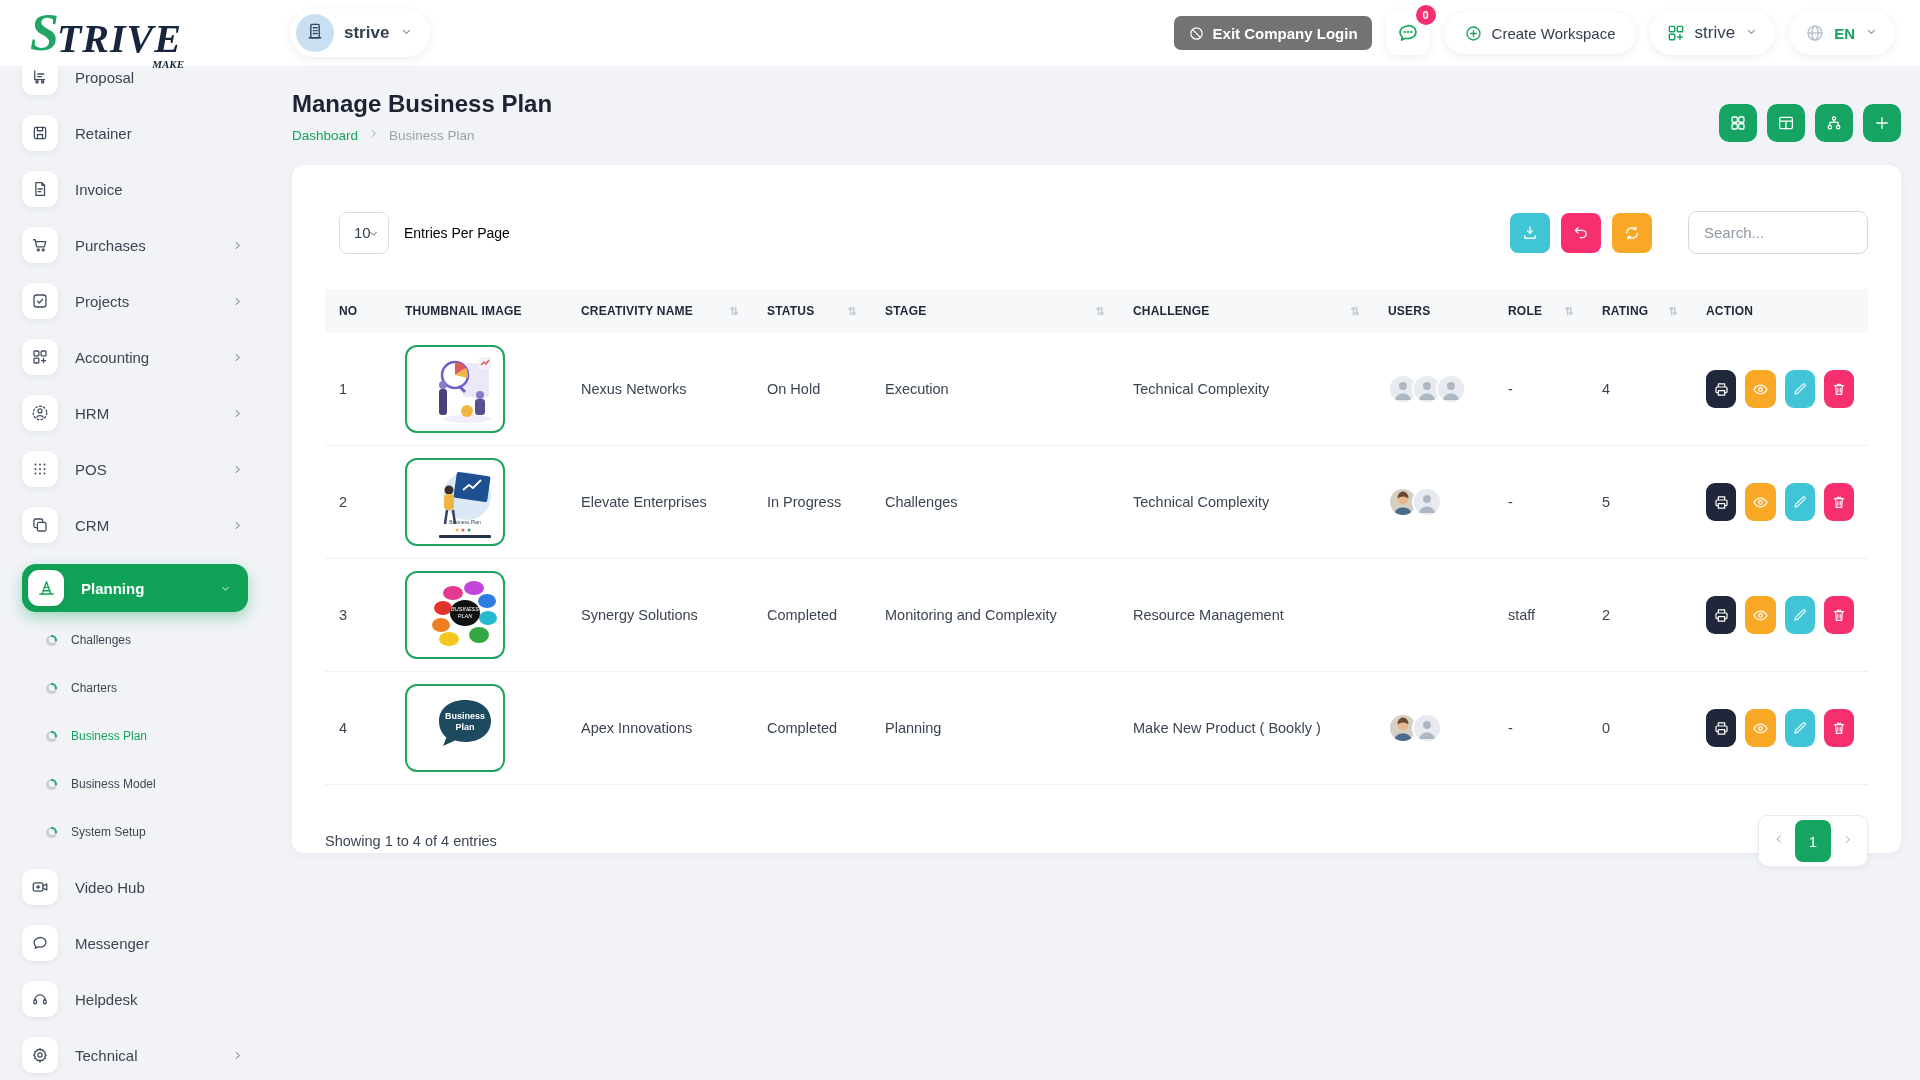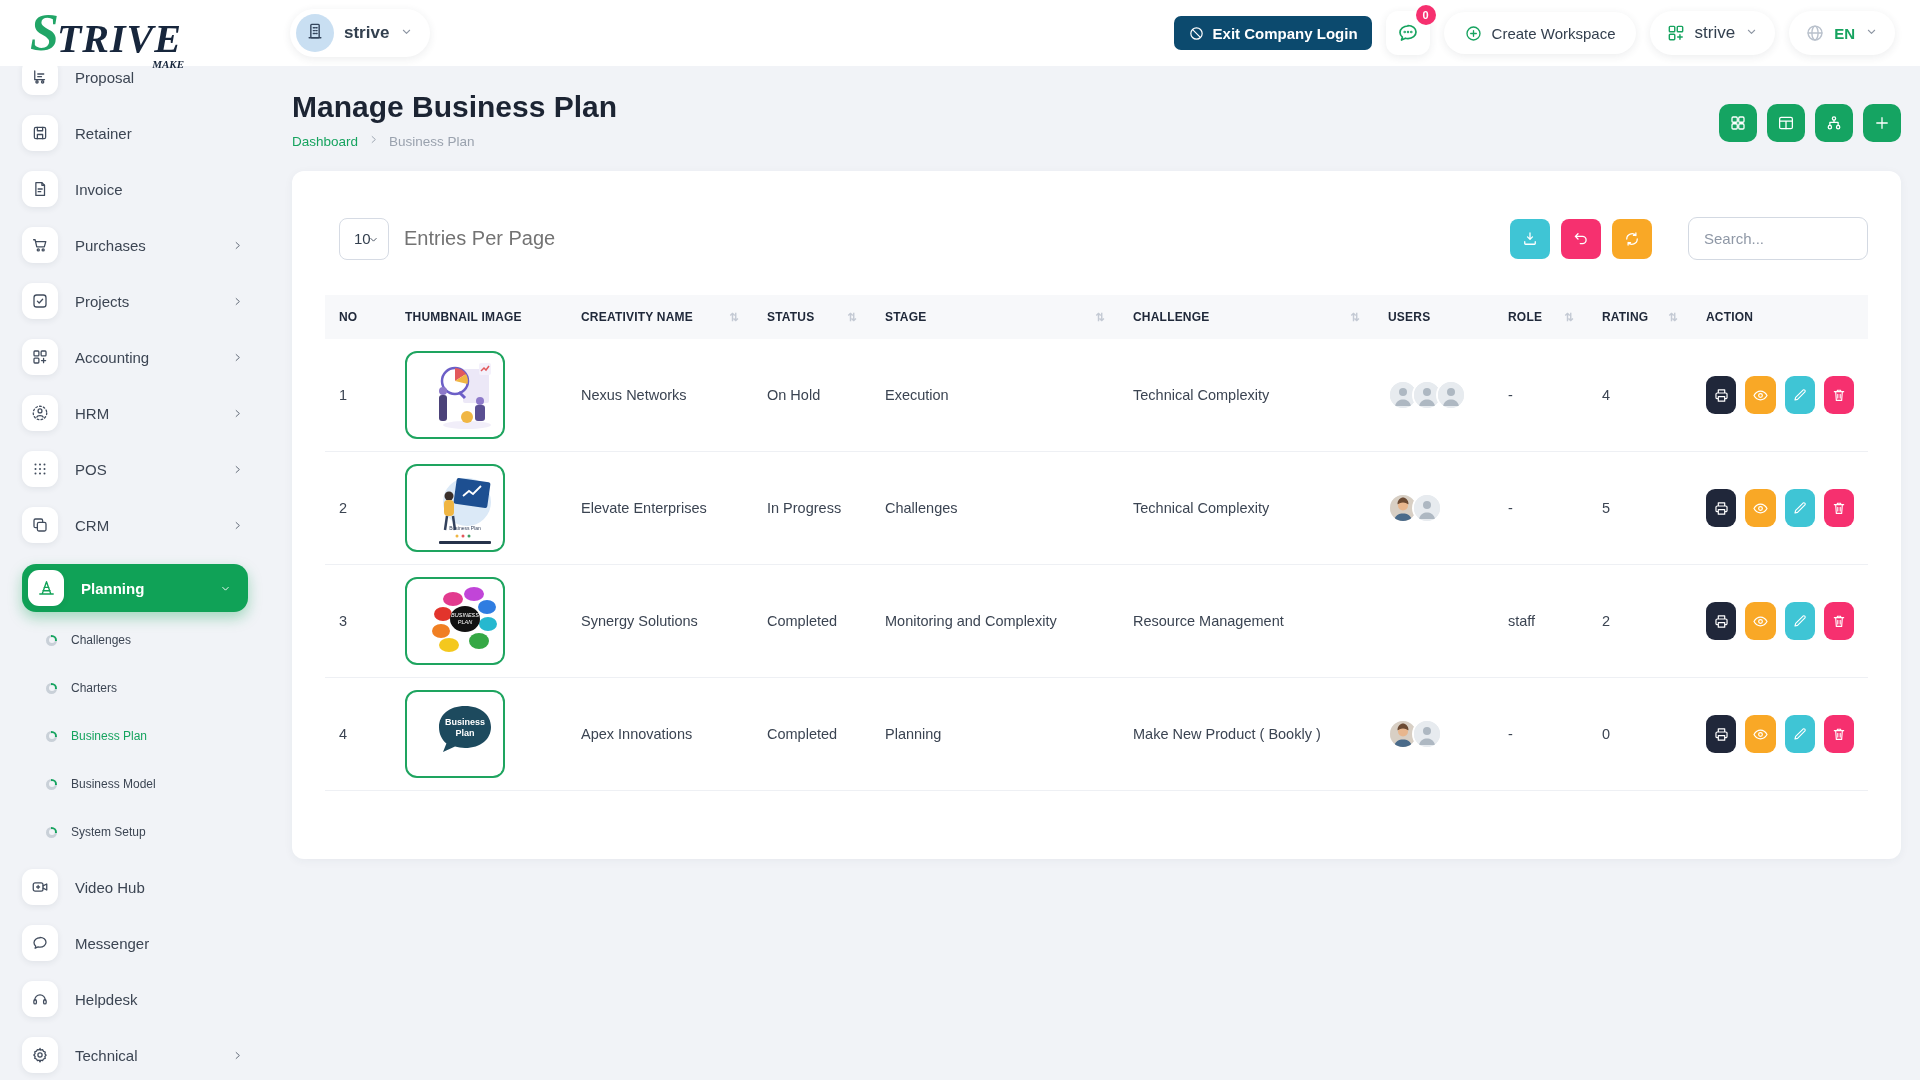--- a/index.html
+++ b/index.html
@@ -11,21 +11,21 @@
   .logo-wrap { width:258px; display:flex; align-items:center; padding-left:30px; flex:0 0 auto; }
   .logo { display:flex; align-items:flex-end; line-height:1; position:relative; }
   .logo-s { font-family:"Liberation Serif", serif; font-weight:bold; font-style:italic; font-size:52px; color:#21a567; letter-spacing:-2px; }
   .logo-rest { font-family:"Liberation Serif", serif; font-weight:bold; font-style:italic; font-size:40px; color:#17263c; letter-spacing:1px; }
   .logo-sub { position:absolute; right:-2px; bottom:-11px; font-family:"Liberation Serif", serif; font-style:italic; font-weight:bold; font-size:11px; color:#17263c; }
   .ws-pill { margin-left:32px; display:flex; align-items:center; gap:10px; background:#fff; border-radius:26px; padding:5px 16px 5px 6px; box-shadow:0 2px 8px rgba(40,50,70,.09); cursor:pointer; }
   .ws-avatar { width:38px; height:38px; border-radius:50%; background:#c9dff2; display:flex; align-items:center; justify-content:center; color:#33455c; }
   .ws-name { font-size:17px; font-weight:bold; color:#33404f; }
   .chev { color:#8d96a3; display:inline-flex; }
   .top-right { margin-left:auto; display:flex; align-items:center; gap:14px; }
-  .btn-exit { display:flex; align-items:center; gap:8px; background:#0c4a6e; color:#fff; border:none; border-radius:7px; height:34px; padding:0 14px; font-size:15px; font-weight:bold; font-family:inherit; cursor:pointer; }
+  .btn-exit { display:flex; align-items:center; gap:8px; background:#737373; color:#fff; border:none; border-radius:7px; height:34px; padding:0 14px; font-size:15px; font-weight:bold; font-family:inherit; cursor:pointer; }
   .chat-btn { position:relative; width:44px; height:44px; background:#fff; border-radius:12px; box-shadow:0 2px 8px rgba(40,50,70,.09); display:flex; align-items:center; justify-content:center; color:#16a35f; cursor:pointer; }
   .chat-badge { position:absolute; top:-6px; right:-6px; min-width:20px; height:20px; border-radius:10px; background:#f6306f; color:#fff; font-size:11px; font-weight:bold; display:flex; align-items:center; justify-content:center; }
   .btn-create { display:flex; align-items:center; gap:9px; background:#fff; border:none; border-radius:22px; height:42px; padding:0 20px; font-size:15px; color:#333f4e; font-family:inherit; box-shadow:0 2px 8px rgba(40,50,70,.09); cursor:pointer; }
   .btn-create .plus-ic { color:#16a35f; display:inline-flex; }
   .dd-pill { display:flex; align-items:center; gap:9px; background:#fff; border-radius:22px; height:44px; padding:0 16px; box-shadow:0 2px 8px rgba(40,50,70,.09); cursor:pointer; }
   .dd-pill .dd-label { font-size:17px; color:#33404f; }
   .lang-label { font-size:15px; font-weight:bold; color:#16a35f; }
   .globe { color:#b9c1cc; display:inline-flex; }
   .gridplus { color:#16a35f; display:inline-flex; }
 
@@ -43,34 +43,34 @@
   .side-item.active-parent .side-tile { color:#10a257; }
   .sub-item { display:flex; align-items:center; height:20px; margin:0 0 28px 40px; cursor:pointer; }
   .sub-bullet { width:11px; height:11px; border-radius:50%; background:conic-gradient(#16a35f 0 100deg, #c9d0d8 100deg 360deg); position:relative; flex:0 0 auto; }
   .sub-bullet::after { content:""; position:absolute; inset:2.5px; background:#f1f3f7; border-radius:50%; }
   .sub-label { margin-left:14px; font-size:12px; color:#3c4553; }
   .sub-item.active .sub-label { color:#16a35f; }
 
   
   .main { flex:1; padding:24px 25px 0 28px; }
   .page-head { display:flex; align-items:flex-start; }
-  .page-title { font-size:30px; font-weight:bold; color:#1c2433; }
+  .page-title { font-size:24px; font-weight:bold; color:#1c2433; }
   .breadcrumb { display:flex; align-items:center; gap:9px; margin-top:9px; font-size:13.5px; }
   .bc-link { color:#16a35f; cursor:pointer; }
   .bc-sep { color:#9aa2ae; display:inline-flex; }
   .bc-current { color:#9aa2ae; }
   .head-actions { margin-left:auto; display:flex; gap:10px; margin-top:14px; }
   .hbtn { width:38px; height:38px; border-radius:10px; background:#15a462; border:none; color:#fff; display:flex; align-items:center; justify-content:center; cursor:pointer; }
 
   .card { margin-top:22px; background:#fff; border-radius:12px; box-shadow:0 2px 10px rgba(40,50,70,.05); padding:46px 33px 36px; height:688px; }
   .controls { display:flex; align-items:center; }
   .select-box { position:relative; width:64px; height:42px;padding-left:14px; }
   .select-box select { width:100%; height:100%; border:1px solid #d6dbe4; border-radius:8px; background:#fff; font-size:15px; color:#333f4e; padding:0 8px 0 14px; appearance:none; font-family:inherit; cursor:pointer; }
   .select-box .sel-chev { position:absolute; right:9px; top:14px; pointer-events:none; color:#434d5c; }
-  .controls-label { margin-left:15px; font-size:20px; color:#737373;text-align:right; }
+  .controls-label { margin-left:15px; font-size:14px; color:#000000;text-align:right; }
   .ctrl-btns { margin-left:auto; display:flex; gap:11px; }
   .cbtn { width:40px; height:40px; border:none; border-radius:8px; color:#fff; display:flex; align-items:center; justify-content:center; cursor:pointer; }
   .cbtn.download { background:#3fc5d5; }
   .cbtn.undo { background:#f6306f; }
   .cbtn.refresh { background:#f9a826; }
   .search-input { margin-left:36px; width:180px; height:43px; border:1px solid #d3d9e2; border-radius:9px; padding:0 15px; font-size:15px; color:#333f4e; font-family:inherit; background:#fff; }
   .search-input::placeholder { color:#8f98a6; }
 
   table { width:100%; border-collapse:collapse; table-layout:fixed; margin-top:35px; }
   thead tr { background:#f7f8fa; }
@@ -796,15 +796,31 @@
                         <path d="M5 7h14M9.5 7V4.8h5V7M7 7l1 13h8l1-13M10.2 10.8v5.8M13.8 10.8v5.8"></path>
                       </svg>
                     </span>
                   </button>
                 </span>
               </td>
             </tr>
           </tbody>
       </table>
 
+      <div class="table-footer">
+        <span class="summary">Showing 1 to 4 of 4 entries</span>
+        <div class="pagination">
+          <span class="pg-prev">
+              <span><svg width="14" height="14" viewBox="0 0 24 24" fill="none" stroke="currentColor" stroke-width="1.7" stroke-linecap="round" stroke-linejoin="round">
+                  <path d="M14.5 6.5l-6 5.5 6 5.5"></path>
+                </svg></span>
+            </span>
+          <span class="pg-page">1</span>
+          <span class="pg-next">
+              <span><svg width="13" height="13" viewBox="0 0 24 24" fill="none" stroke="currentColor" stroke-width="1.7" stroke-linecap="round" stroke-linejoin="round">
+                  <path d="M9.5 6.5l6 5.5-6 5.5"></path>
+                </svg></span>
+            </span>
+        </div>
+      </div>
     </section>
   </main>
 </div>
 
 </body></html>

